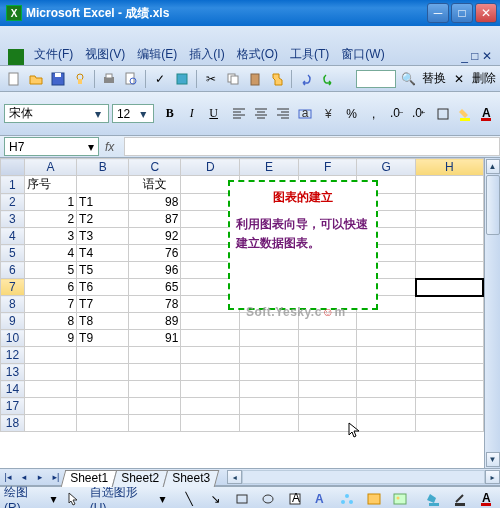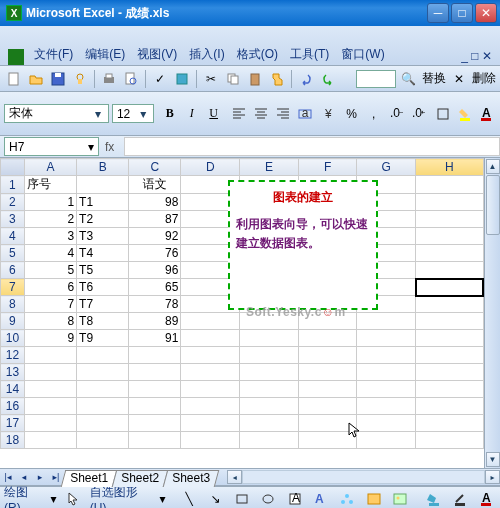--- a/index.html
+++ b/index.html
@@ -22,21 +22,21 @@
 .fmtbar .combo{height:19px;background:#fff;border:1px solid #7a9;display:flex;align-items:center;padding:0 4px}
 .fmtbar .combo .dd{margin-left:auto;width:12px;text-align:center;color:#246;cursor:pointer}
 .fbtn{width:20px;height:20px;display:flex;align-items:center;justify-content:center;cursor:pointer}
 .fbtn.bold{font-weight:bold;font-family:serif}
 .fbtn.ital{font-style:italic;font-family:serif}
 .fbtn.under{text-decoration:underline;font-family:serif}
 .namebox-row{background:linear-gradient(#e7f0fa,#d6e4f4);height:22px;display:flex;align-items:center;border-bottom:1px solid #9ab}
 .namebox{width:95px;height:19px;background:#fff;border:1px solid #7a9;margin-left:4px;display:flex;align-items:center;padding:0 4px}
 .namebox .dd{margin-left:auto;cursor:pointer}
 .fx-area{display:flex;align-items:center;padding:0 6px;gap:4px}
-.fx-label{color:#555}
+.fx-label{font-style:italic;color:#555}
 .fx-input{flex:1;height:19px;background:#fff;border:1px solid #ccc;margin-left:4px}
 .grid-wrap{height:310px;position:relative;overflow:hidden;background:#fff}
 .grid-inner{display:flex;height:100%}
 .grid-main{flex:1;overflow:hidden;position:relative}
 table.sheet{border-collapse:collapse;width:100%}
 table.sheet th,table.sheet td{border:1px solid #ccc;height:17px;padding:0 2px;text-align:right;white-space:nowrap}
 table.sheet th{background:linear-gradient(#f0f4fa,#dce4f0);color:#14377d;font-weight:normal;text-align:center}
 table.sheet th.rowh{width:22px}
 table.sheet .corner{background:linear-gradient(#e0e8f4,#c8d4e8)}
 table.sheet th.active-col{background:linear-gradient(#ffe8a8,#f8d878)}
@@ -76,22 +76,22 @@
   <div class="app-icon">X</div>
   <div class="title">Microsoft Excel - 成绩.xls</div>
   <div class="winbtn">─</div>
   <div class="winbtn">□</div>
   <div class="winbtn close">✕</div>
 </div>
 
 <div class="menubar">
   <div class="doc-icon"></div>
   <div class="mitem">文件(F)</div>
+  <div class="mitem">视图(V)</div>
   <div class="mitem">编辑(E)</div>
-  <div class="mitem">视图(V)</div>
   <div class="mitem">插入(I)</div>
   <div class="mitem">格式(O)</div>
   <div class="mitem">工具(T)</div>
   <div class="mitem">窗口(W)</div>
   <div class="help-q">_ □ ✕</div>
 </div>
 
 <div class="toolbar">
   <div class="tbtn">
       <svg width="14" height="14">
@@ -402,31 +402,20 @@
               <td></td>
               <td></td>
               <td></td>
               <td></td>
               <td></td>
               <td></td>
               <td></td>
             </tr>
     <tr>
               <th class="rowh">14</th>
-              <td></td>
-              <td></td>
-              <td></td>
-              <td></td>
-              <td></td>
-              <td></td>
-              <td></td>
-              <td></td>
-            </tr>
-    <tr>
-              <th class="rowh">16</th>
               <td></td>
               <td></td>
               <td></td>
               <td></td>
               <td></td>
               <td></td>
               <td></td>
               <td></td>
             </tr>
     <tr>

